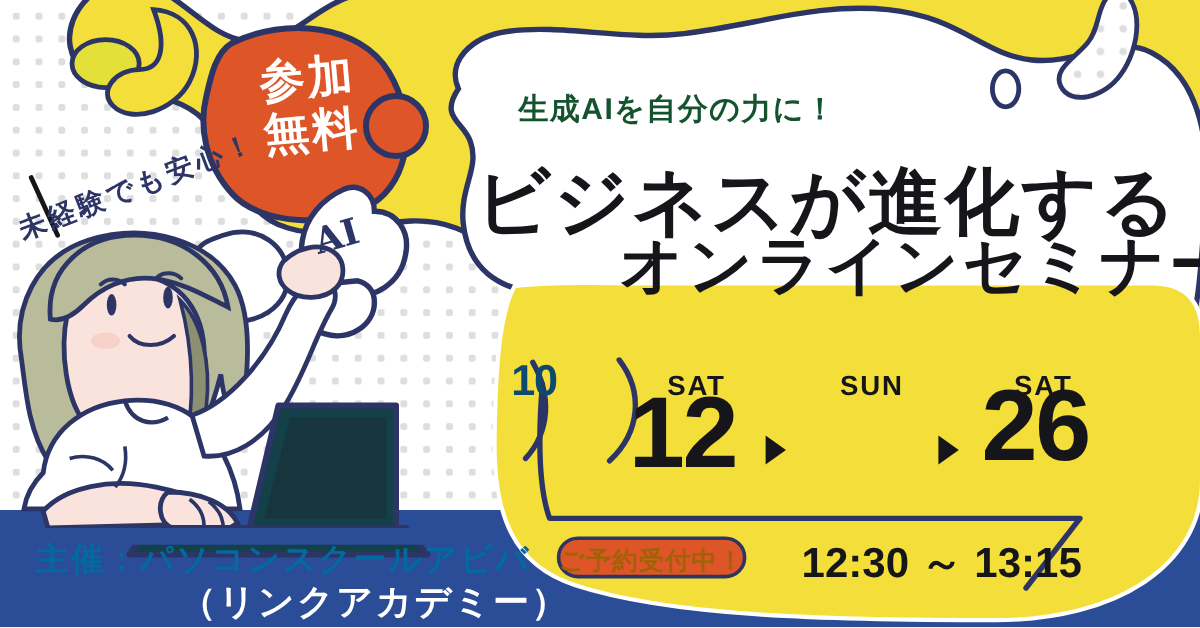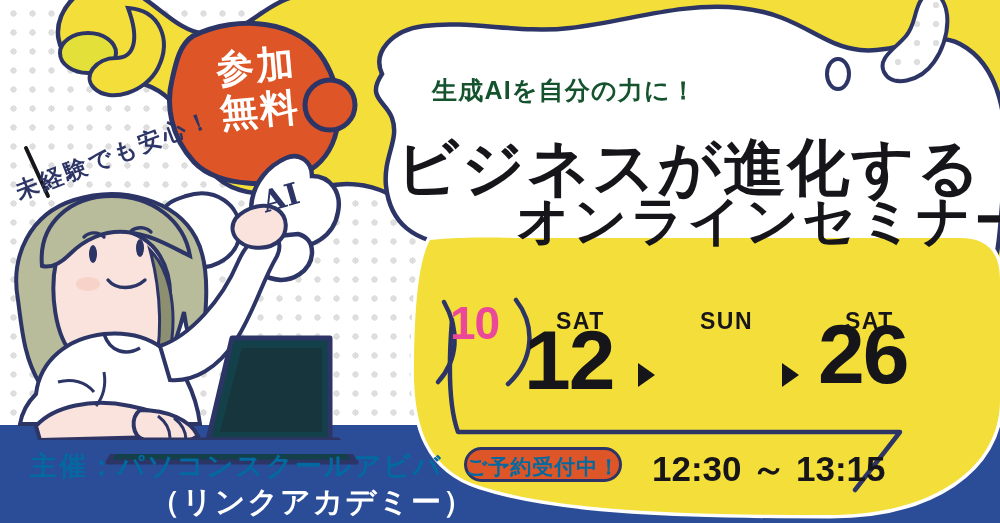--- a/index.html
+++ b/index.html
@@ -66,22 +66,22 @@
   
   #ai-label {
     left: 262px; top: 180px;
     font-size: 30px; font-weight: 700; color: #2c3566;
     transform: rotate(-16deg);
     font-family: "DejaVu Serif", serif;
   }
 
   
   #month {
-    left: 450px; top: 296px;
-    font-size: 46px; font-weight: 700; color: #ec4899;
+    left: 426px; top: 296px;
+    font-size: 36px; font-weight: 700; color: #0c4a6e;
     letter-spacing: -1px;
   }
   .dow {
     font-size: 23px; font-weight: 700; color: #16151a;
     letter-spacing: 1.5px;
     margin-top: 12px;
   }
   .daynum {
     font-size: 84px; font-weight: 700; color: #16151a;
     letter-spacing: -2px; line-height: 76px;
@@ -106,25 +106,25 @@
   #reserve-badge {
     left: 464px; top: 447px;
     width: 158px; height: 35px;
     background: #de5628;
     border: 3px solid #2c3566;
     border-radius: 20px;
   }
   #reserve-badge-text {
     left: 464px; top: 453px; width: 158px;
     text-align: center;
-    font-size: 21px; font-weight: 700; color: #0369a1;
+    font-size: 21px; font-weight: 700; color: #a16207;
     letter-spacing: 1px;
   }
   #time-range {
-    left: 652px; top: 446px;
+    left: 668px; top: 446px;
     font-size: 35px; font-weight: 700; color: #16151a;
     letter-spacing: 0px;
   }
 
   
   #organizer-1 {
     left: 30px; top: 448px;
     font-size: 27px; font-weight: 700; color: #0369a1;
     letter-spacing: 2px;
   }

